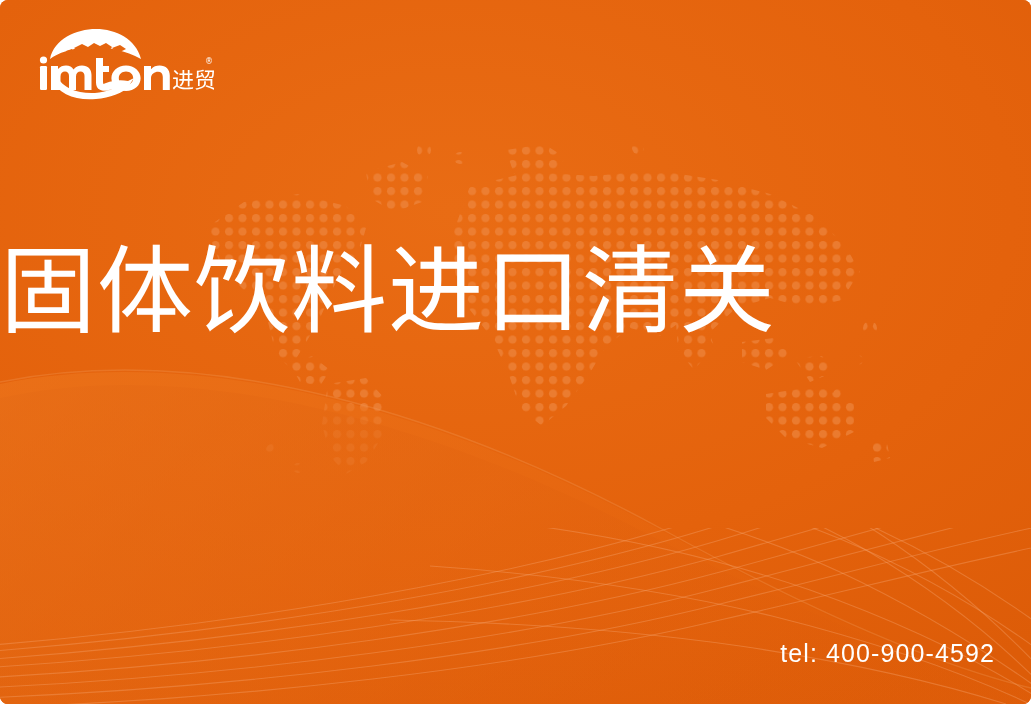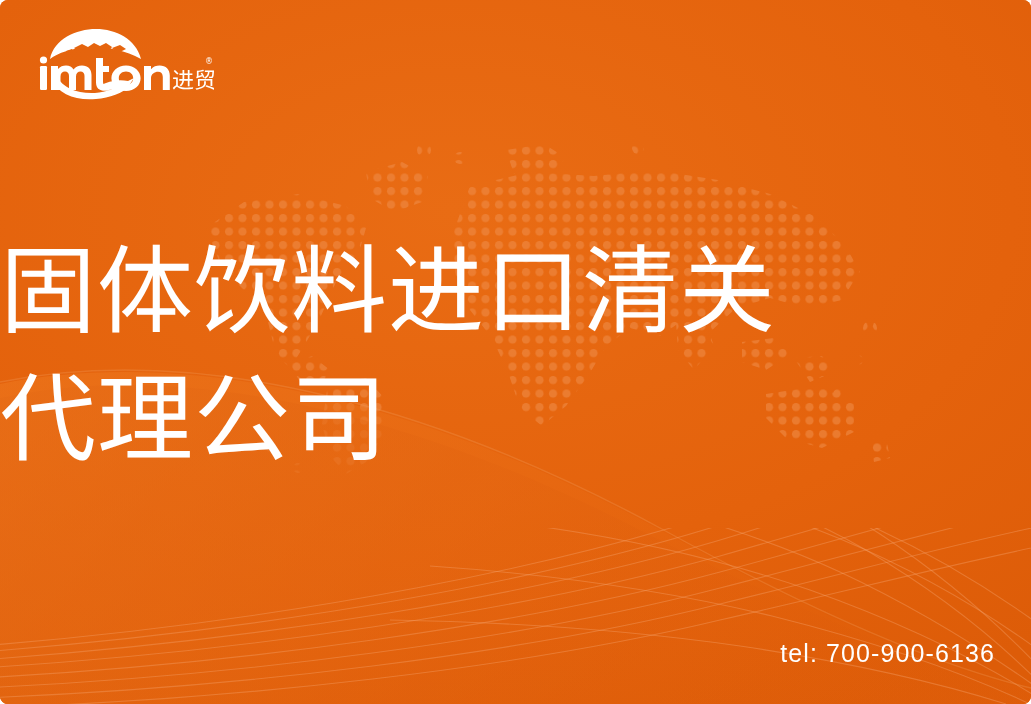--- a/index.html
+++ b/index.html
@@ -242,18 +242,17 @@
                L113 62 Z"></path>
     </g>
 
     <text x="134" y="60" font-size="22" font-family="DejaVu Sans, Liberation Sans, sans-serif" fill="#ffffff" letter-spacing="0">进贸通</text>
 
     <text x="167" y="36" font-size="8" font-family="DejaVu Sans, Liberation Sans, sans-serif" fill="#ffffff">®</text>
   </svg>
 
   <div class="headline">
     <span class="line">固体饮料进口清关</span>
-    <span class="line">代理公司</span>
   </div>
 
-  <div class="phone">tel: 700-900-6136</div>
+  <div class="phone">tel: 400-900-4592</div>
 
 </div>
 
 </body></html>

